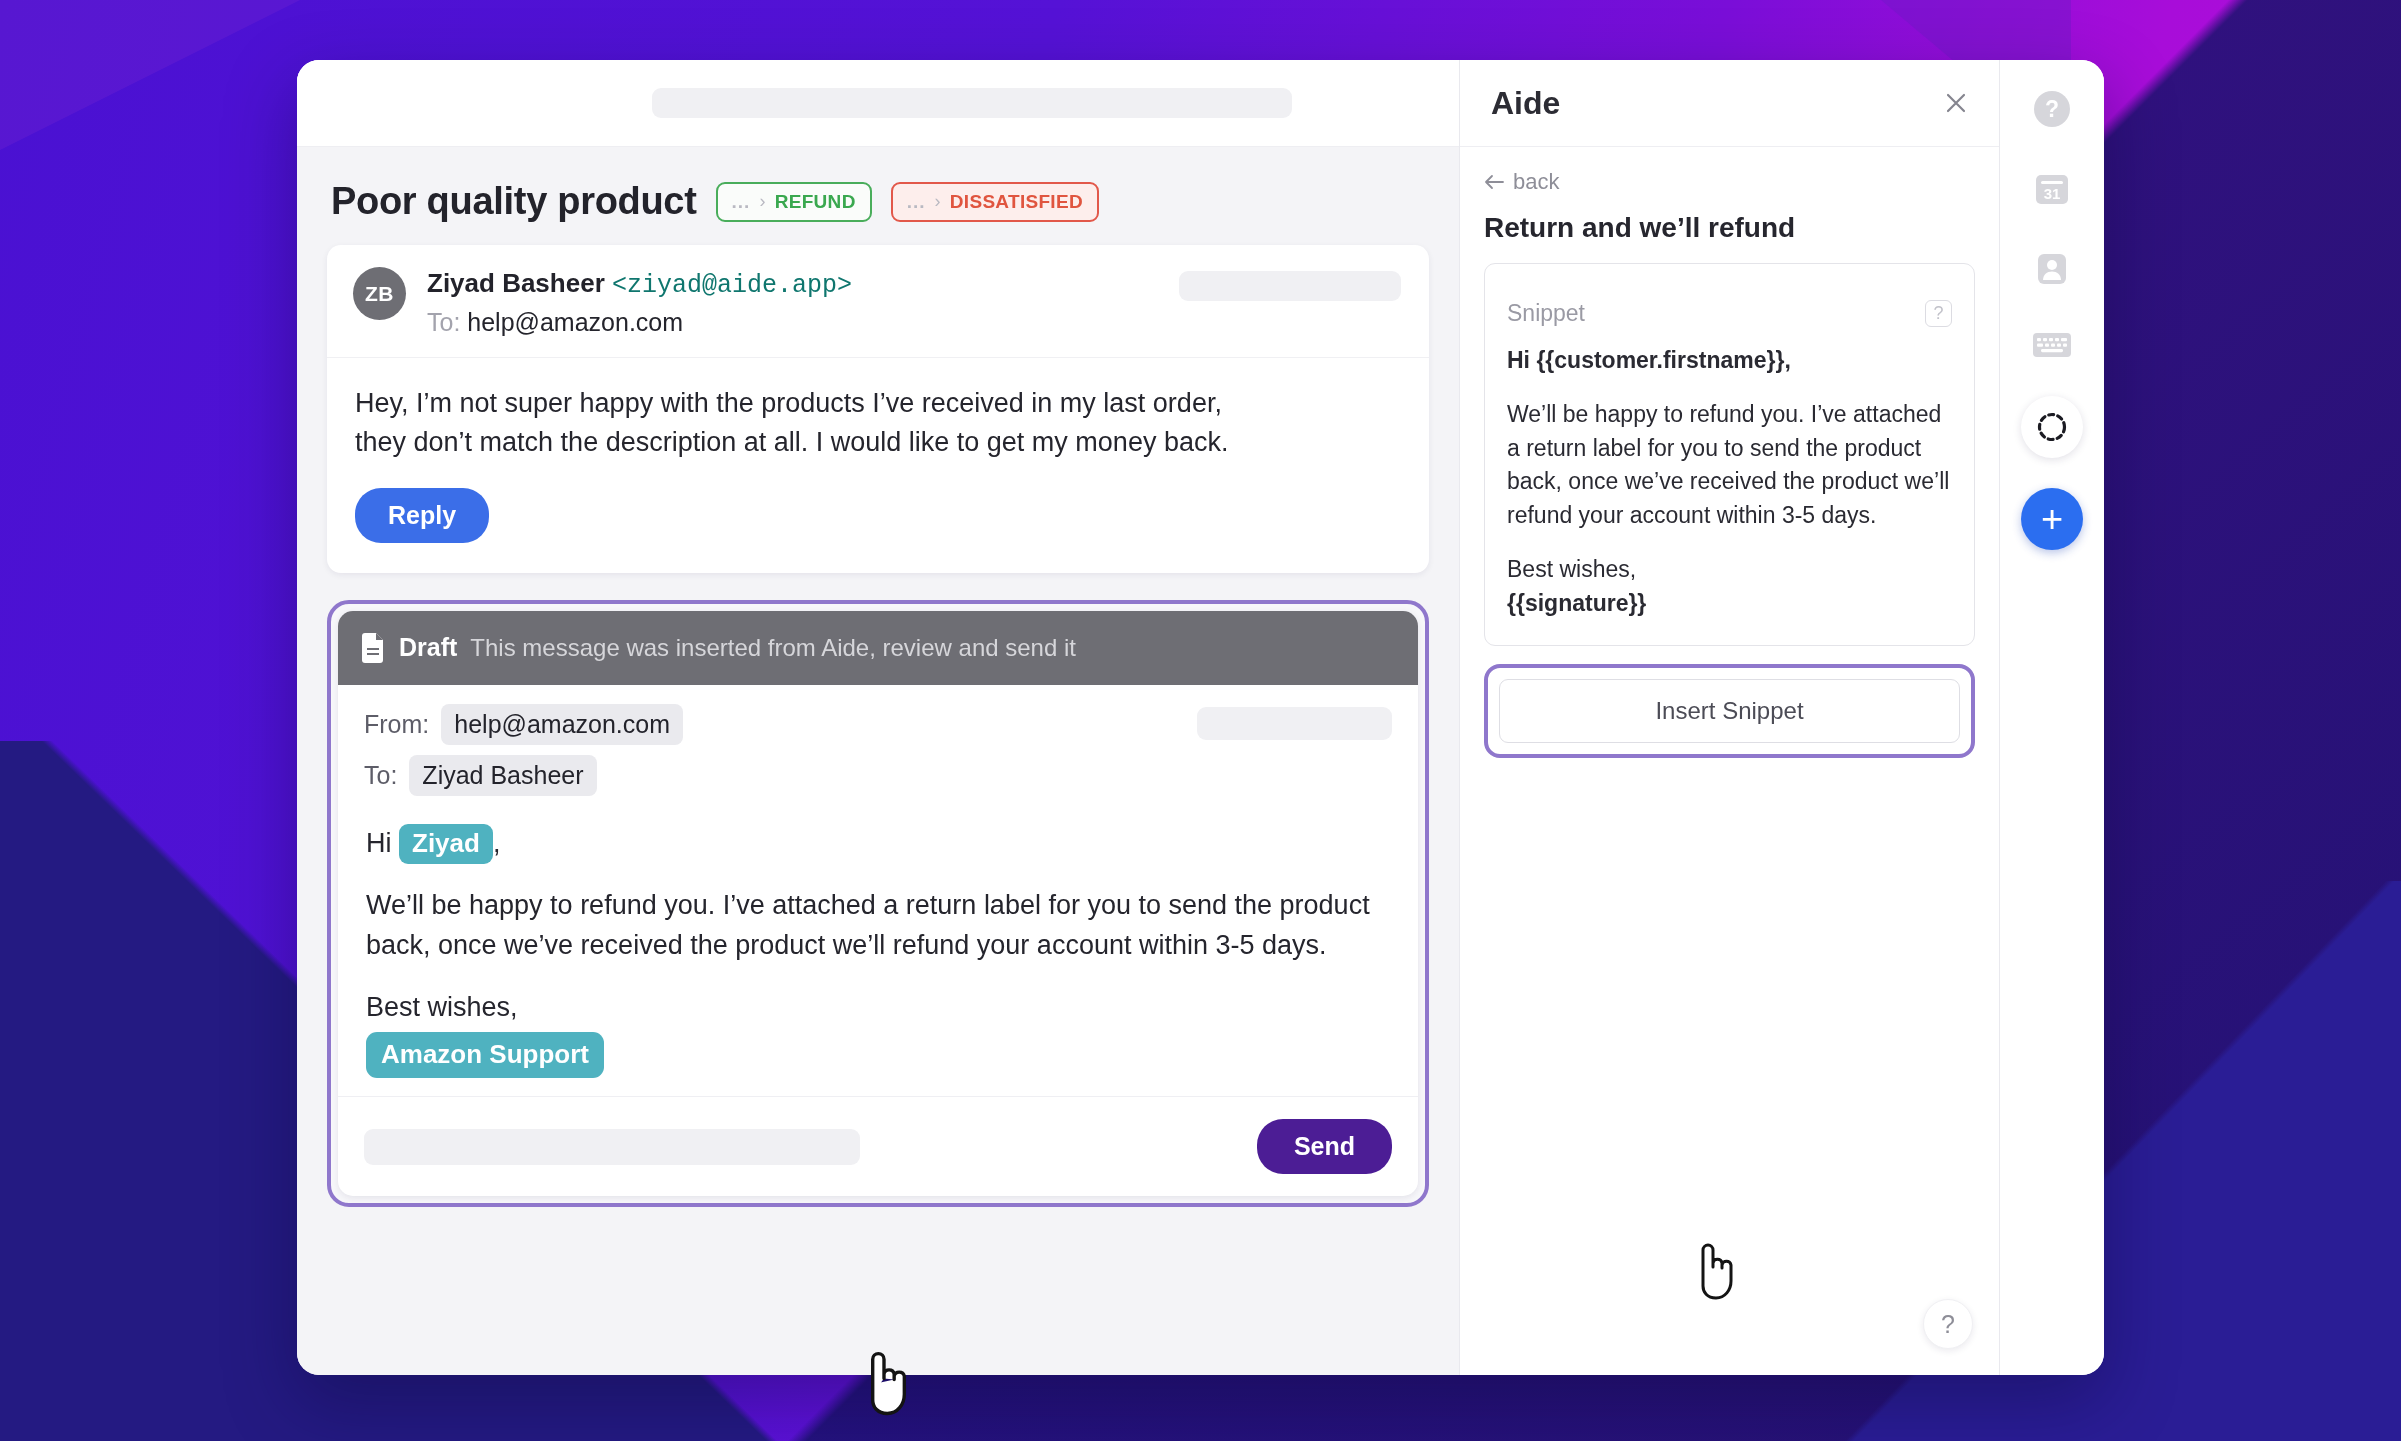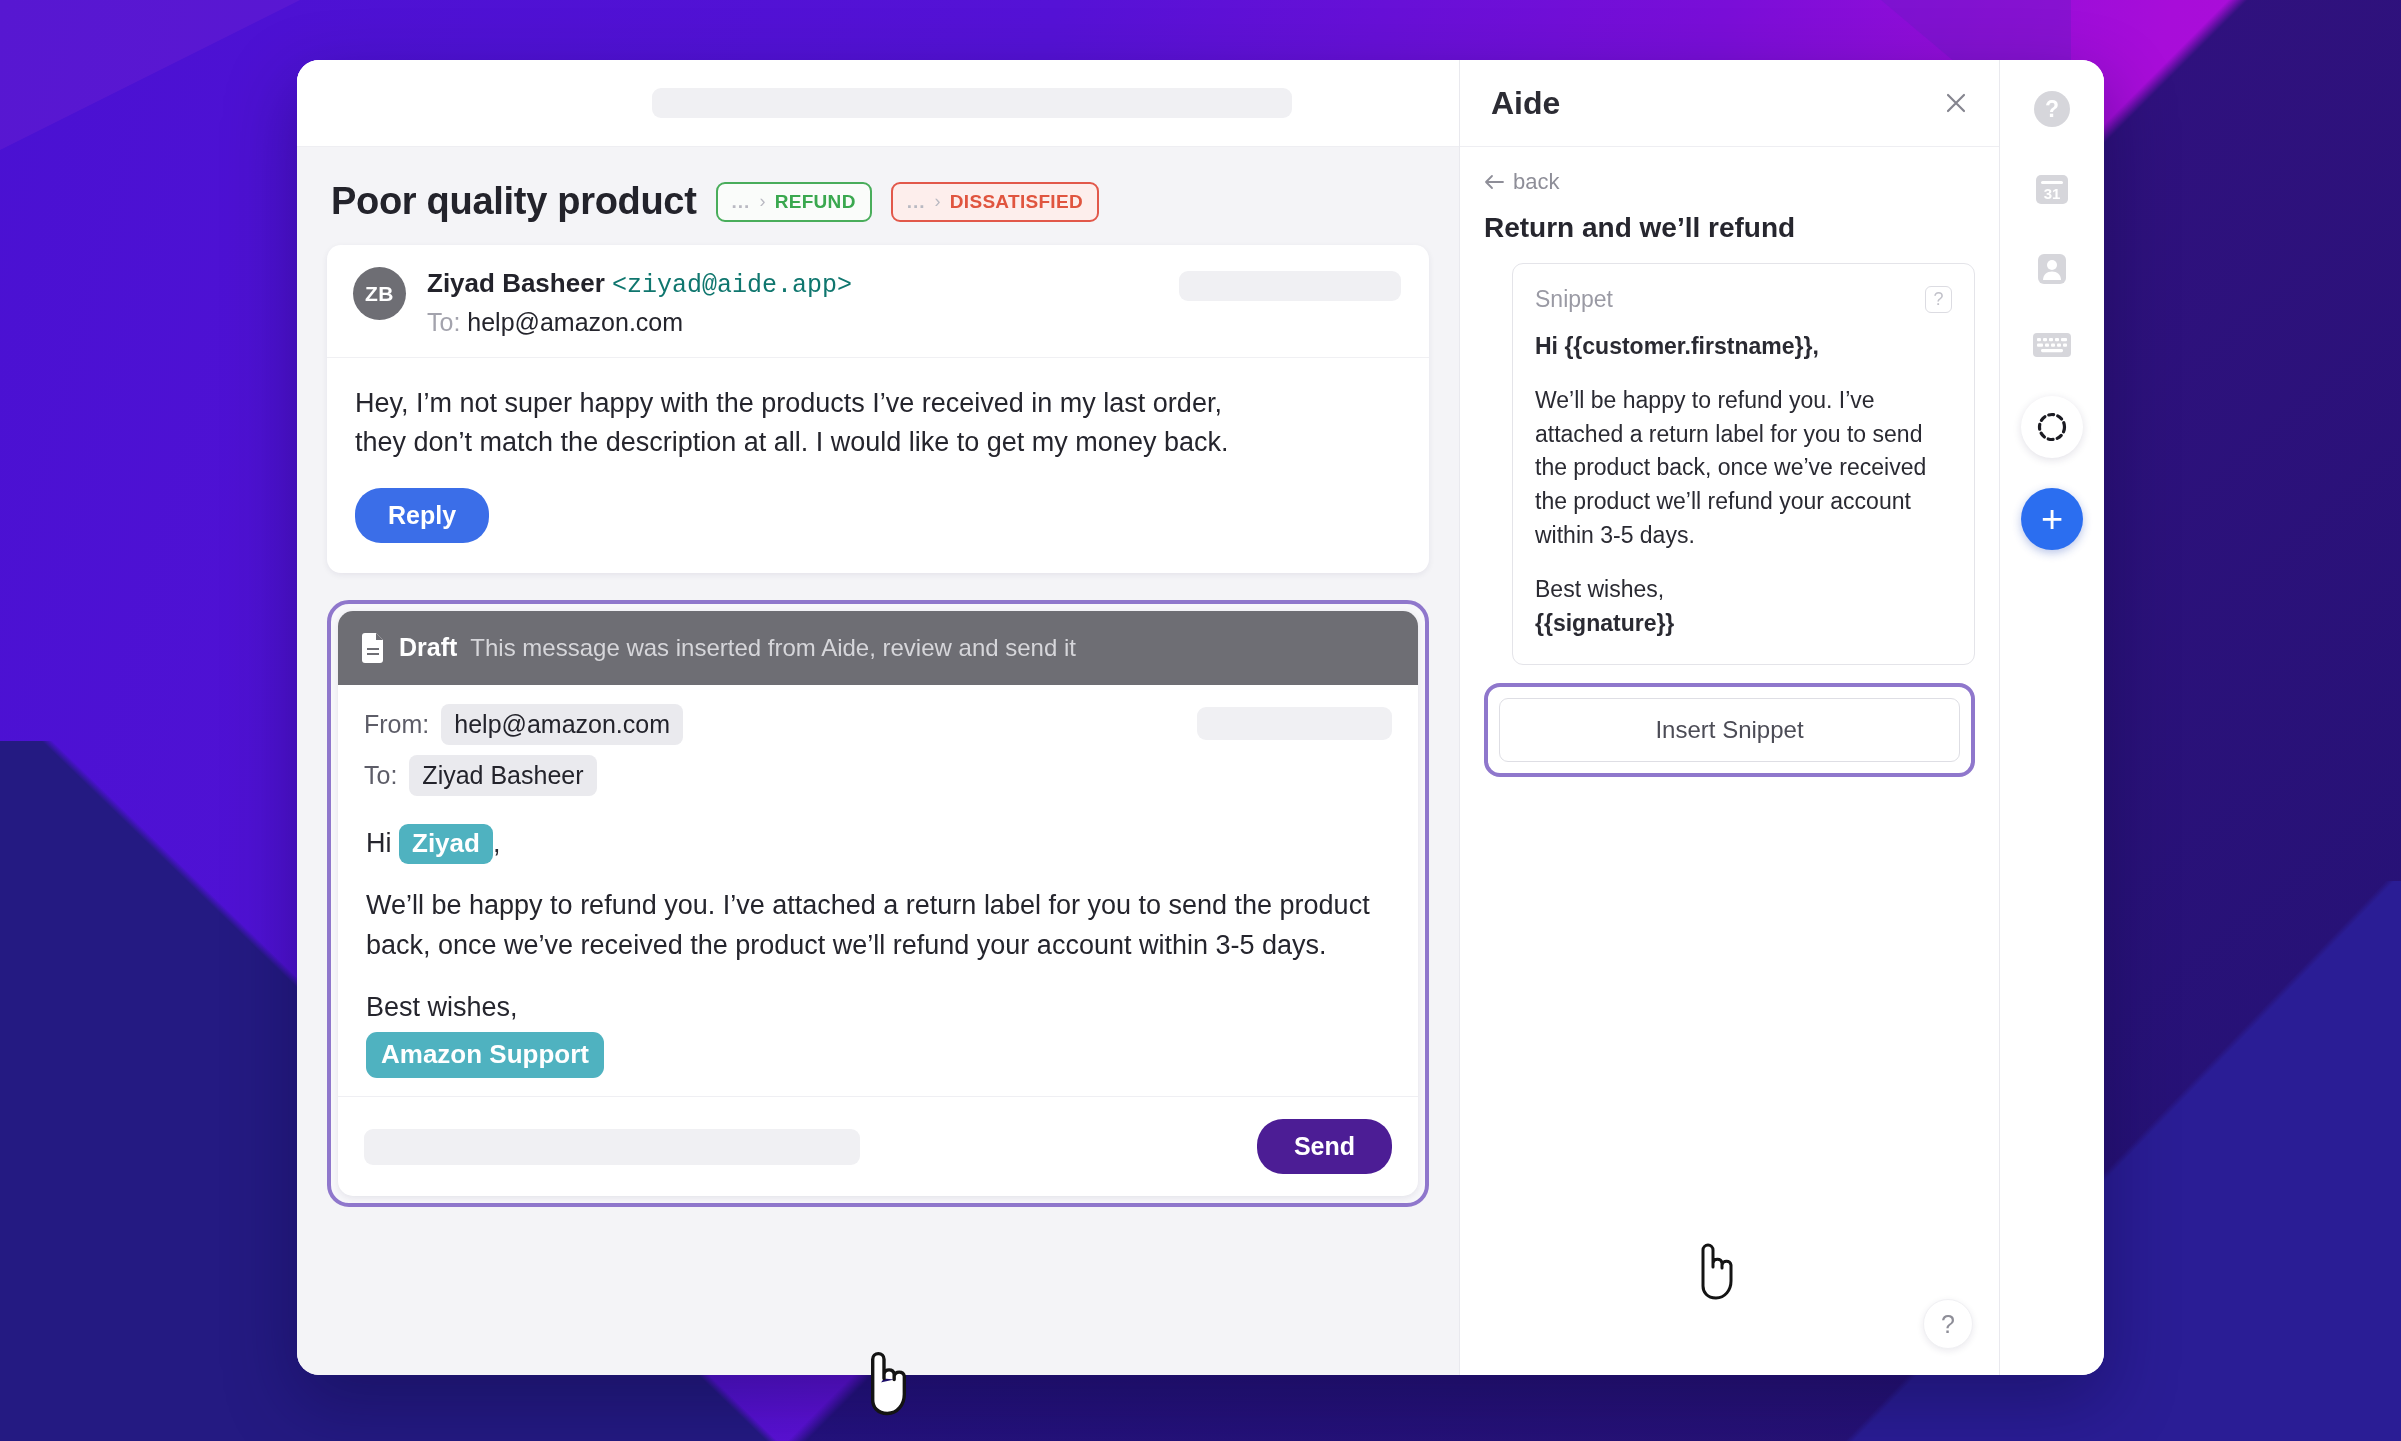--- a/index.html
+++ b/index.html
@@ -213,22 +213,21 @@
 
   .aide-content { padding: 22px 24px 0 24px; flex: 1; overflow: hidden; }
   .back-link {
     display: inline-flex; align-items: center; gap: 9px;
     font-size: 22px; color: #8e8e98; cursor: pointer; margin-bottom: 17px;
   }
   .process-title { font-size: 28px; font-weight: 700; color: #26262e; margin-bottom: 19px; }
 
   .snippet-card {
     border: 1px solid #e4e4e9; border-radius: 11px;
-    padding: 22px 22px 24px 22px;
-    margin-left: 28px;
+    padding: 36px 22px 24px 22px;
   }
   .snippet-head {
     display: flex; align-items: center; justify-content: space-between;
     margin-bottom: 17px;
   }
   .snippet-kind { font-size: 23px; color: #9a9aa4; }
   .qbadge {
     width: 27px; height: 27px; border: 1px solid #dcdce2; border-radius: 6px;
     display: flex; align-items: center; justify-content: center;
     color: #c2c2ca; font-size: 18px; cursor: pointer;

